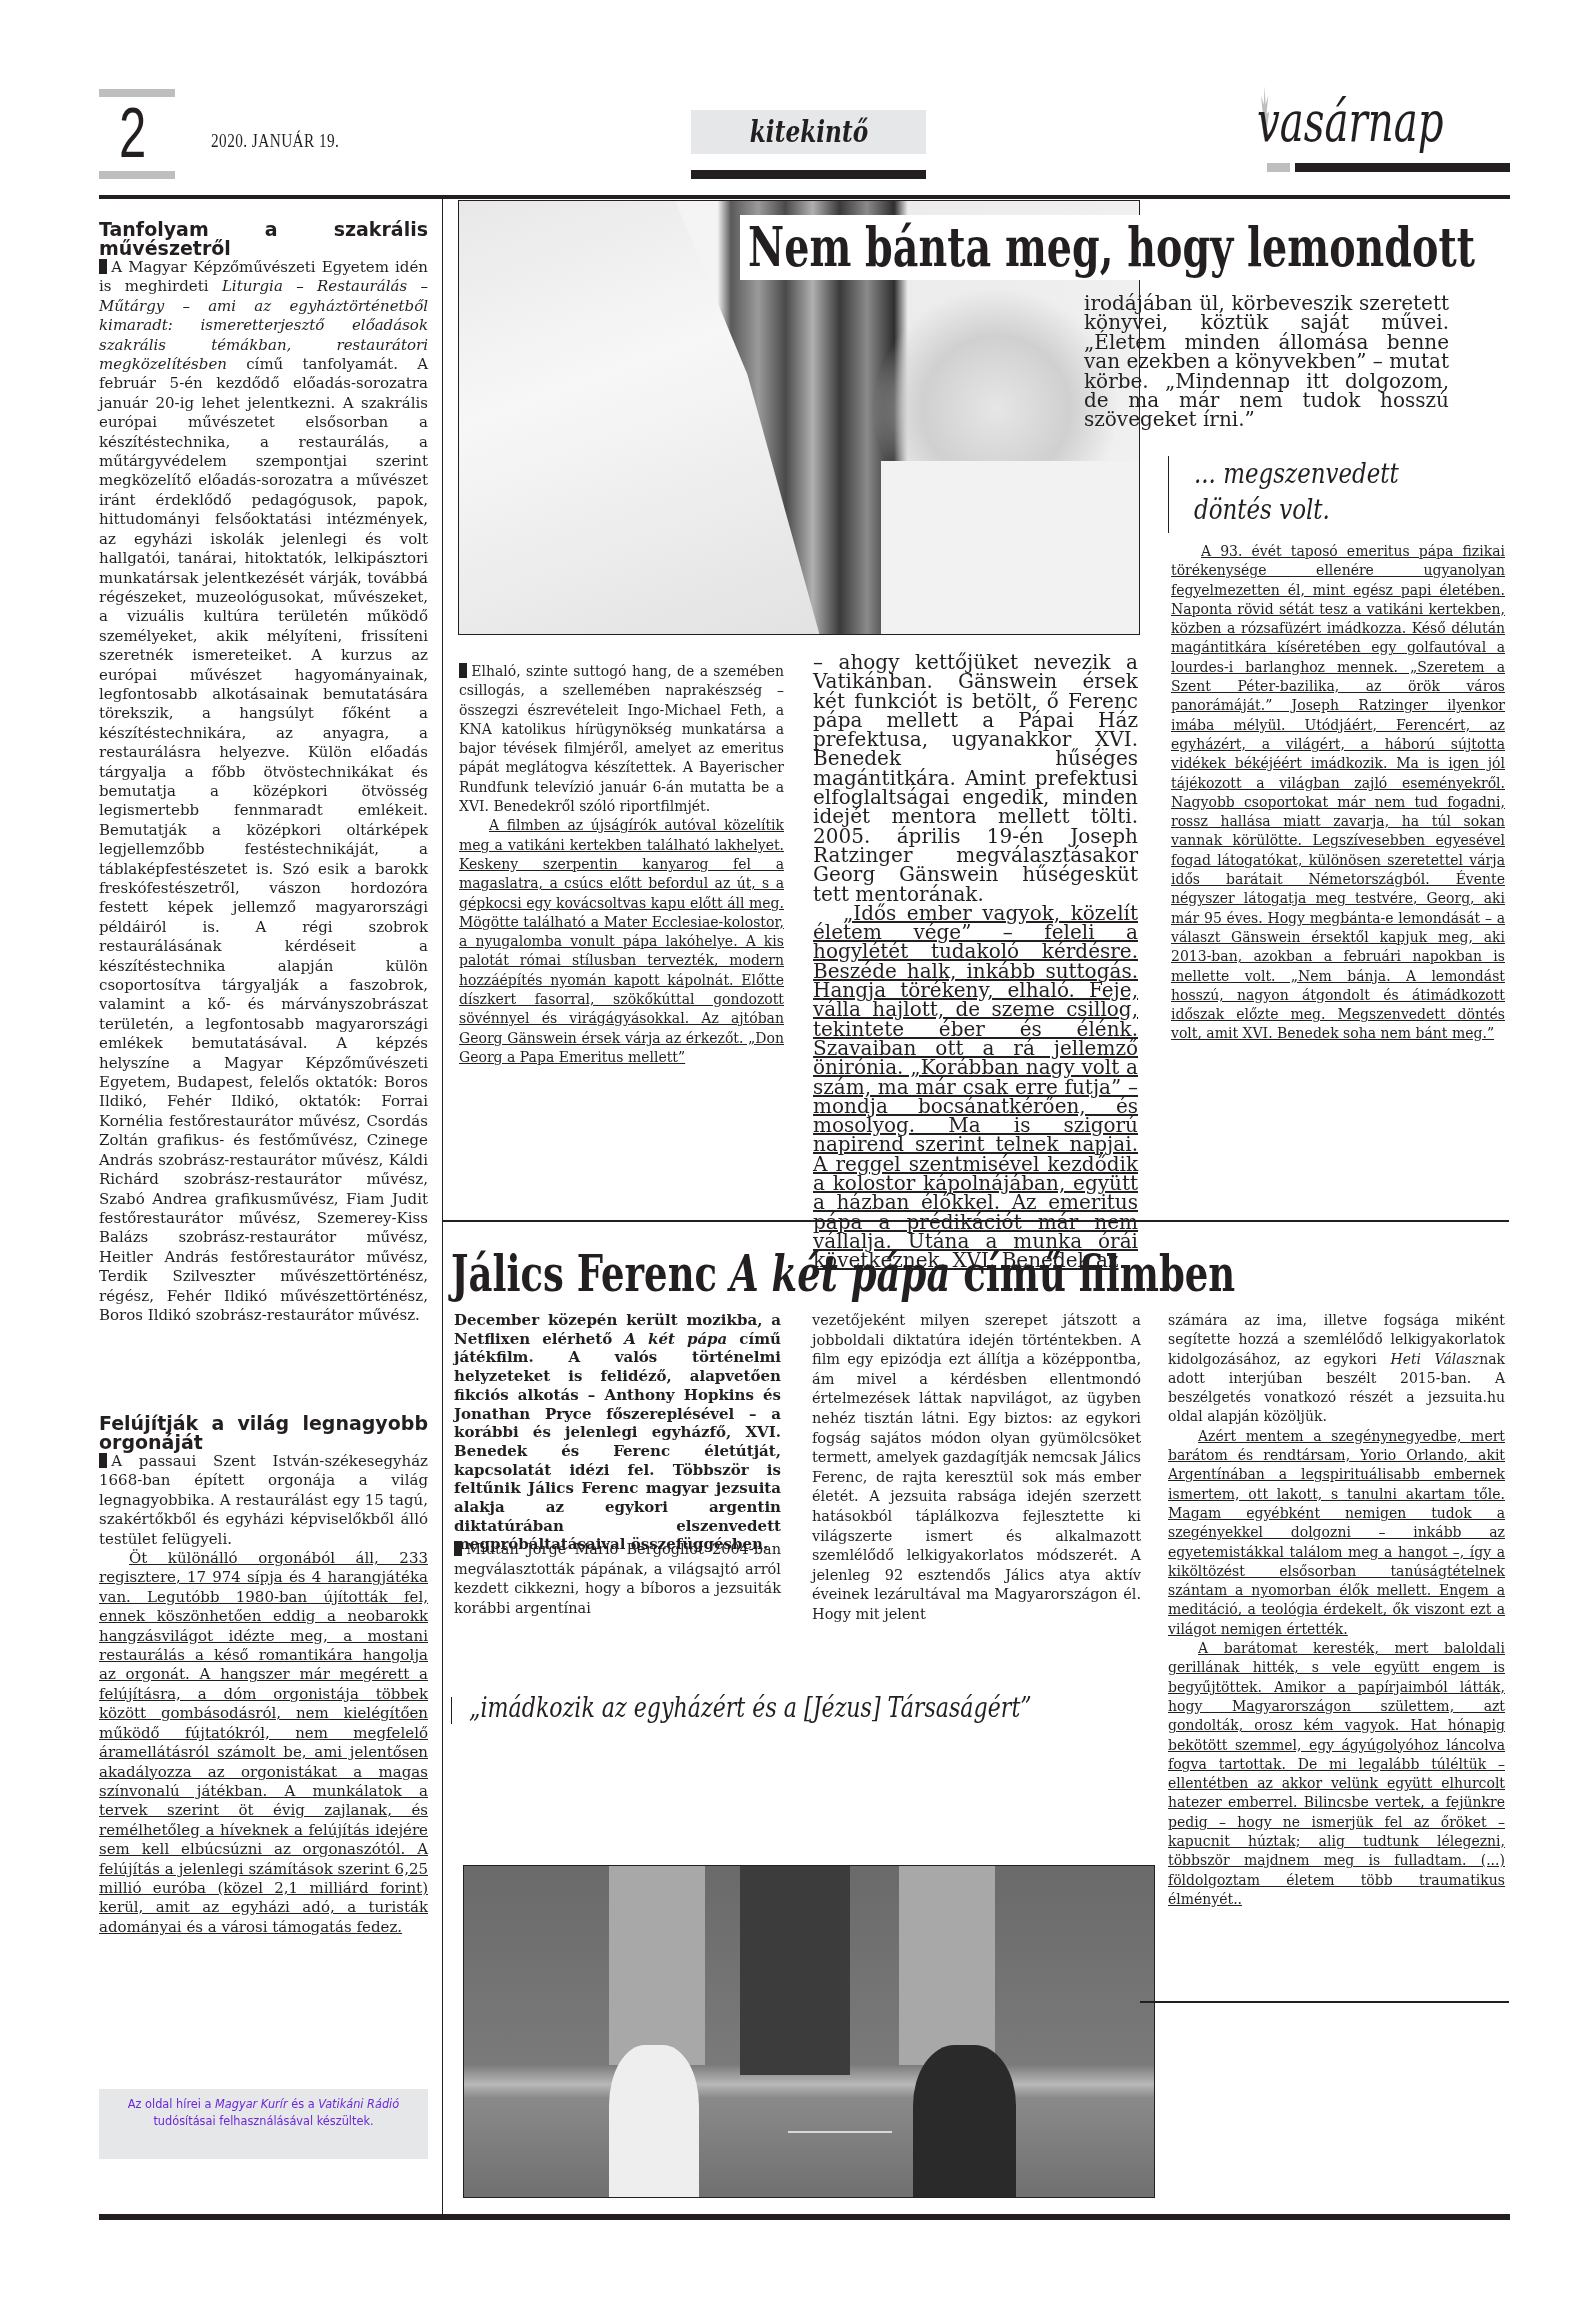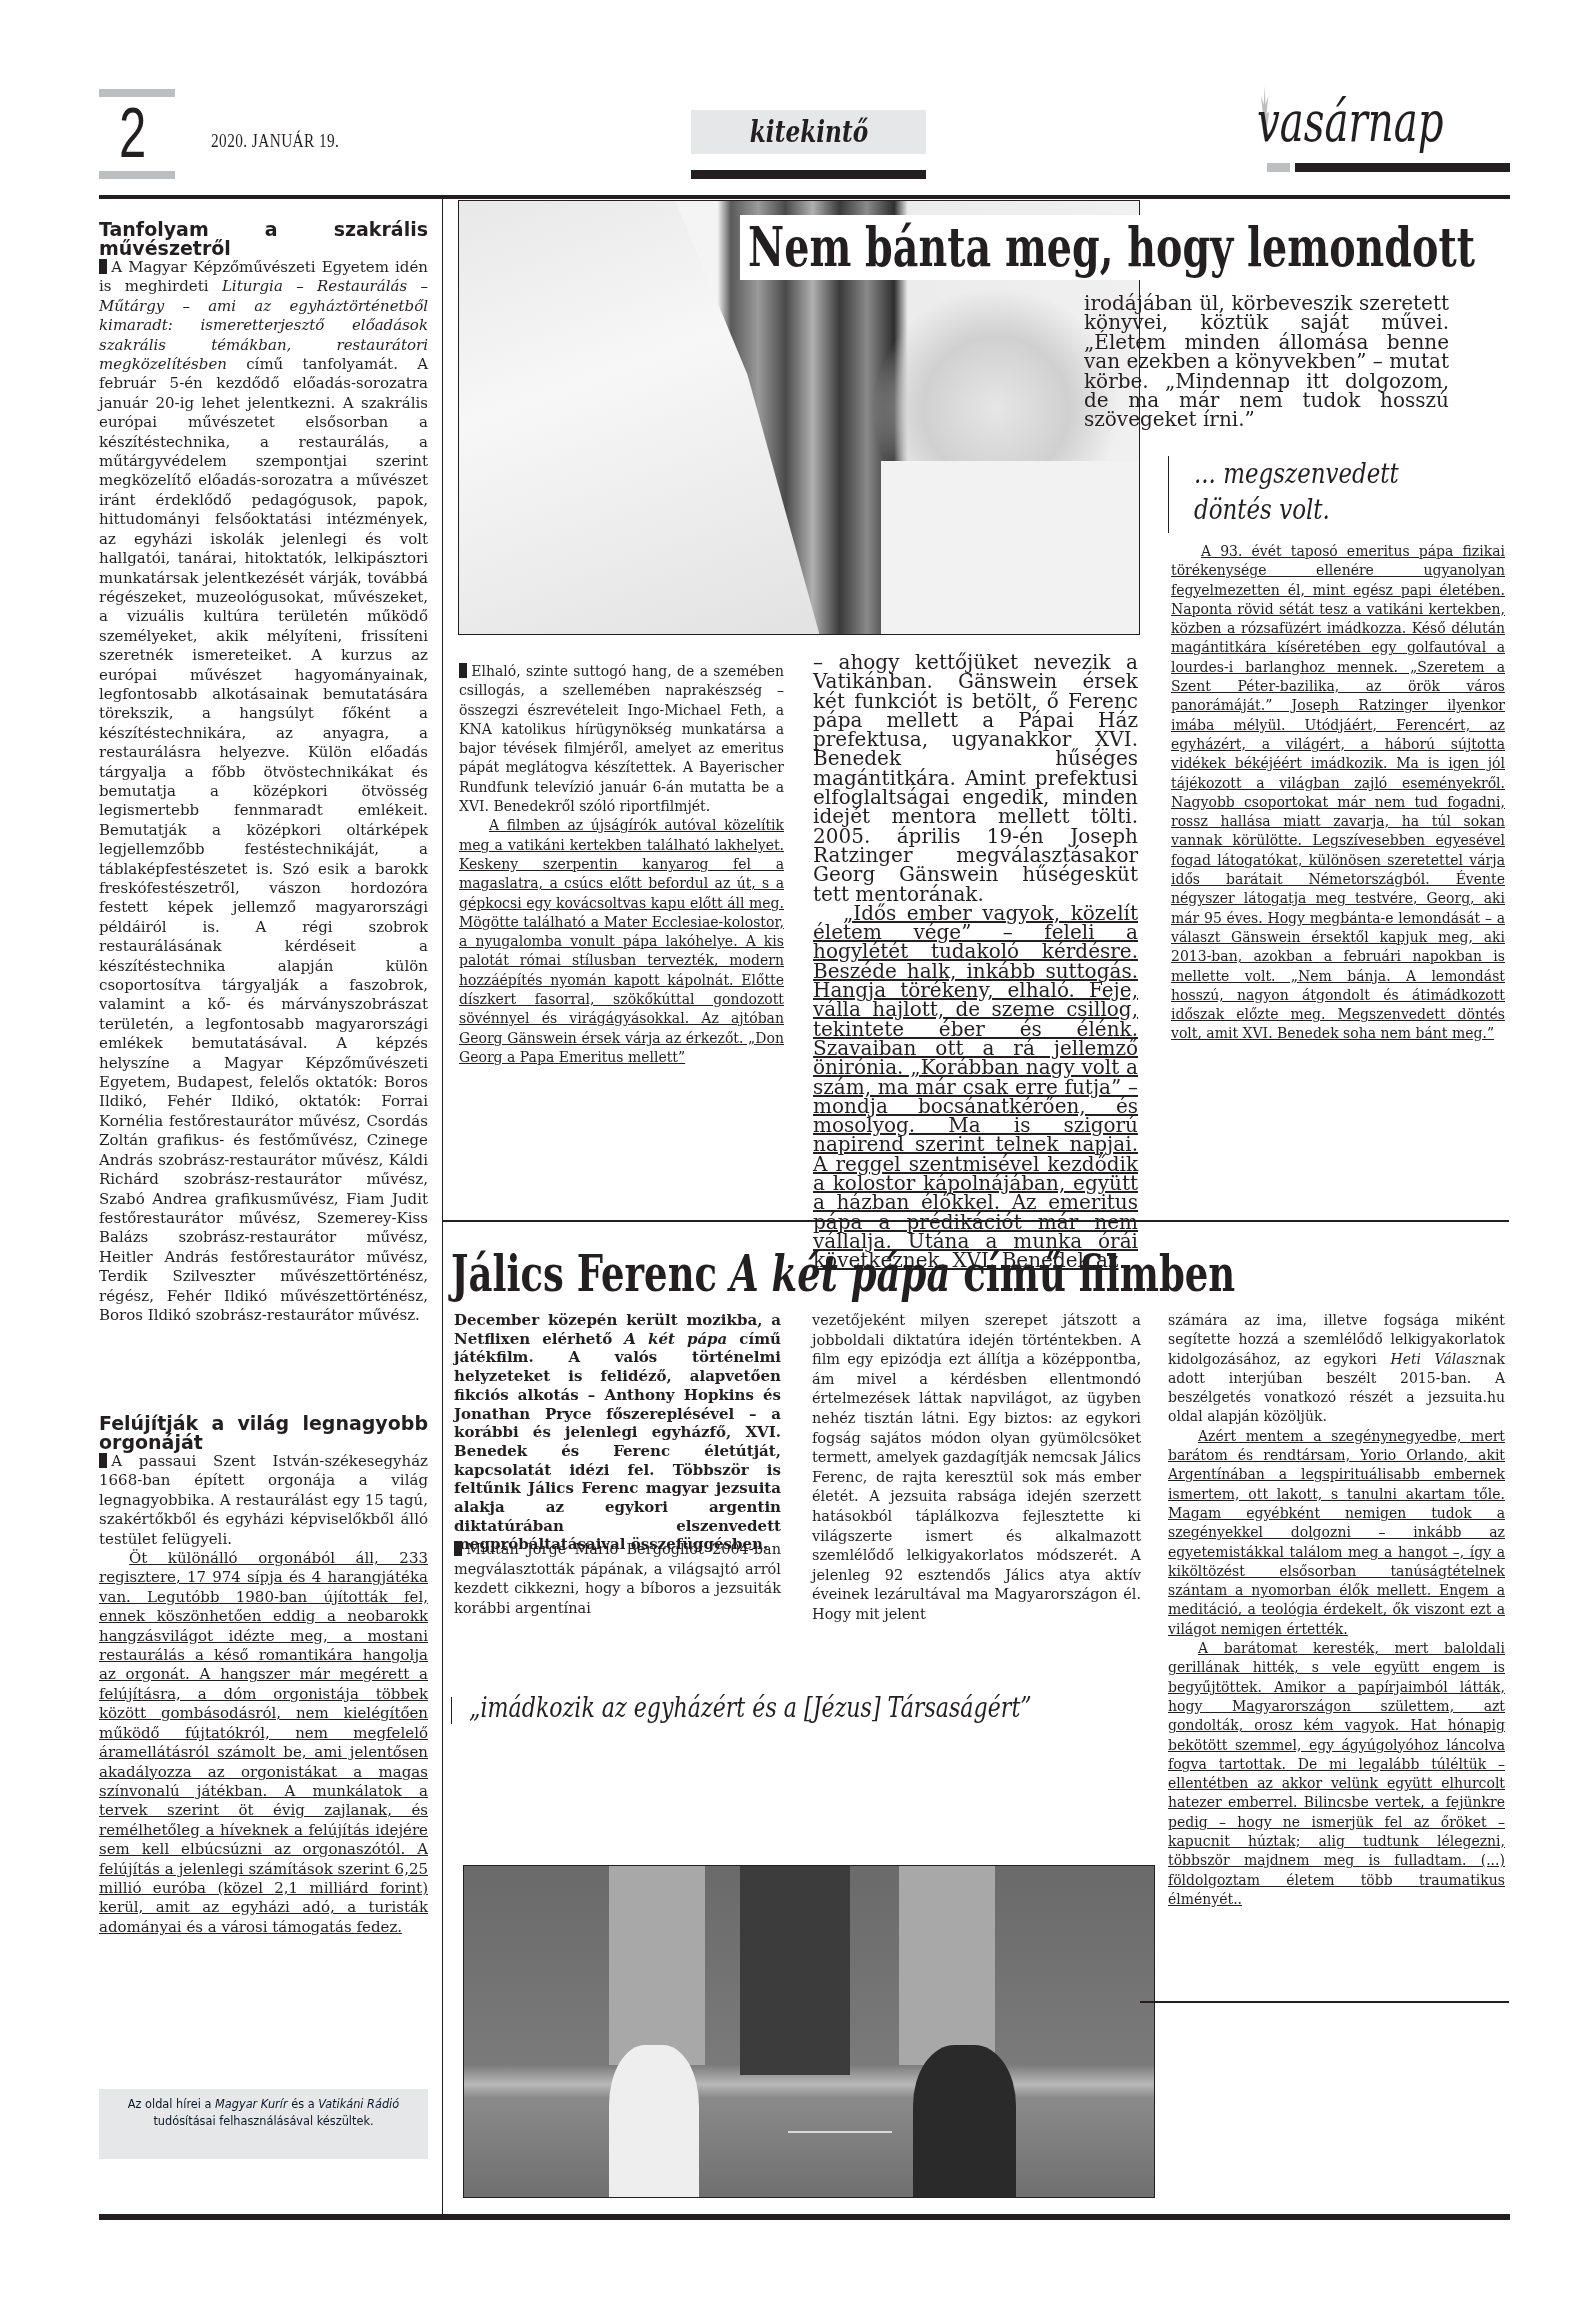--- a/index.html
+++ b/index.html
@@ -55,21 +55,21 @@
     background:
       linear-gradient(180deg, #6a6a6a 0%, #7a7a7a 60%, #b8b8b8 66%, #8a8a8a 70%, #707070 100%);
   }
   .photo-bottom .col-l { position: absolute; left: 21%; top: 0; width: 14%; height: 60%; background: #a8a8a8; }
   .photo-bottom .col-r { position: absolute; left: 63%; top: 0; width: 14%; height: 60%; background: #a8a8a8; }
   .photo-bottom .door { position: absolute; left: 40%; top: 0; width: 16%; height: 63%; background: #3c3c3c; }
   .photo-bottom .fig-l { position: absolute; left: 21%; top: 54%; width: 13%; height: 46%; background: #eeeeee; border-radius: 40% 40% 0 0; }
   .photo-bottom .fig-r { position: absolute; left: 65%; top: 54%; width: 15%; height: 46%; background: #2a2a2a; border-radius: 40% 40% 0 0; }
   .photo-bottom .table { position: absolute; left: 47%; top: 80%; width: 15%; height: 1.9px; background: #d8d8d8; }
 
-  .source-box { position: absolute; left: 99px; top: 2089px; width: 329px; height: 70px; background: #e6e7e8; font-family: "DejaVu Sans Condensed", "DejaVu Sans", sans-serif; font-size: 12.6px; line-height: 17.3px; text-align: center; padding-top: 5.6px; color: #0f172a; }
+  .source-box { position: absolute; left: 99px; top: 2089px; width: 329px; height: 70px; background: #e6e7e8; font-family: "DejaVu Sans Condensed", "DejaVu Sans", sans-serif; font-size: 12.6px; line-height: 17.3px; text-align: center; padding-top: 5.6px; color: #6d28d9; }
   .source-box i { font-style: italic; }
 </style>
 </head>
 <body>
 
 <div class="page-num-bar" style="top:89px;"></div>
 <div class="page-num">2</div>
 <div class="page-num-bar" style="top:171px;"></div>
 <div class="date">2020. JANUÁR 19.</div>
 

